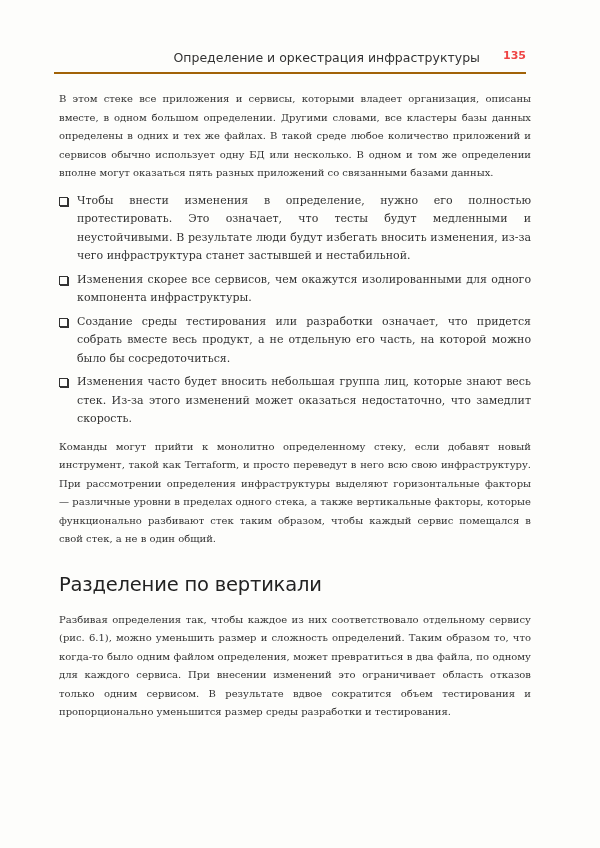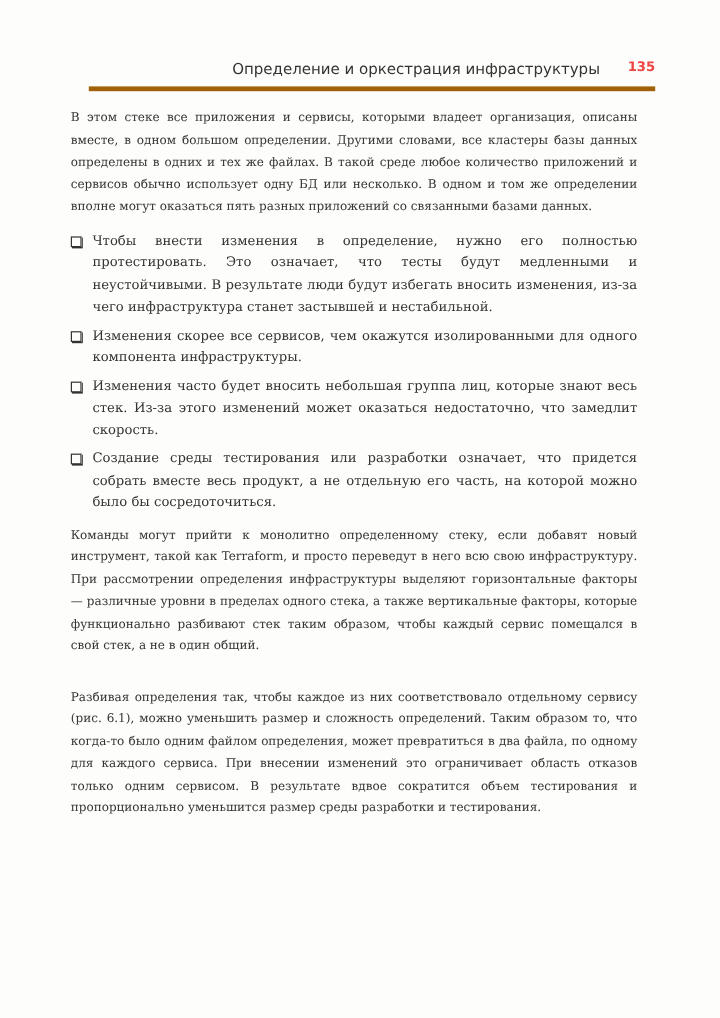--- a/index.html
+++ b/index.html
@@ -1,17 +1,17 @@
 <!DOCTYPE html>
 <html><head>
 <meta charset="utf-8">
 <style>
   html, body { margin:0; padding:0; }
   body { width:600px; height:848px; background:#fdfdfb; position:relative; overflow:hidden; color:#2a2a2a; }
-  .header { position:absolute; left:74px; top:48px; width:472px; height:24px; border-bottom:4px solid #a16207;text-align:center; }
+  .header { position:absolute; left:54px; top:48px; width:472px; height:24px; border-bottom:2px solid #a16207;text-align:center; }
   .running-title { position:absolute; right:46px; top:2px; font-family:"DejaVu Sans", sans-serif; font-size:12.5px; color:#333; }
   .page-number { position:absolute; right:0; top:1px; font-family:"DejaVu Sans", sans-serif; font-size:11px; font-weight:bold; color:#ef4444; }
   .content { position:absolute; left:59px; top:90px; width:472px; }
   h2 { font-family:"DejaVu Sans", sans-serif; font-weight:normal; font-size:19.5px; color:#222; margin:0 0 15px 0; letter-spacing:-0.2px; }
   p { font-family:"DejaVu Serif", serif; font-size:10px; line-height:18.5px; margin:0 0 9px 0; text-align:justify; color:#333; hyphens:auto; }
   ul { list-style:none; margin:0 0 9px 0; padding:0; }
   li { position:relative; padding-left:18px; font-family:"DejaVu Serif", serif; font-size:11px; line-height:18.5px; text-align:justify; margin-bottom:5px; color:#333; }
   .bullet { position:absolute; left:0; top:5px; width:7px; height:7px; border:1.4px solid #333; box-shadow:1px 1px 0 #333; }
   .section2 { margin-top:24px; }
 </style>
@@ -21,22 +21,23 @@
 <div class="header">
   <span class="running-title">Определение и оркестрация инфраструктуры</span>
   <span class="page-number">135</span>
 </div>
 
 <div class="content">
   <p>В этом стеке все приложения и сервисы, которыми владеет организация, описаны вместе, в одном большом определении. Другими словами, все кластеры базы данных определены в одних и тех же файлах. В такой среде любое количество приложений и сервисов обычно использует одну БД или несколько. В одном и том же определении вполне могут оказаться пять разных приложений со связанными базами данных.</p>
   <ul>
     <li><span class="bullet"></span><span>Чтобы внести изменения в определение, нужно его полностью протестировать. Это означает, что тесты будут медленными и неустойчивыми. В результате люди будут избегать вносить изменения, из-за чего инфраструктура станет застывшей и нестабильной.</span></li>
     <li><span class="bullet"></span><span>Изменения скорее все сервисов, чем окажутся изолированными для одного компонента инфраструктуры.</span></li>
+    <li><span class="bullet"></span><span>Создание среды тестирования или разработки означает, что придется собрать вместе весь продукт, а не отдельную его часть, на которой можно было бы сосредоточиться.</span></li>
     <li><span class="bullet"></span><span>Изменения часто будет вносить небольшая группа лиц, которые знают весь стек. Из-за этого изменений может оказаться недостаточно, что замедлит скорость.</span></li>
-    <li><span class="bullet"></span><span>Создание среды тестирования или разработки означает, что придется собрать вместе весь продукт, а не отдельную его часть, на которой можно было бы сосредоточиться.</span></li>
   </ul>
   <p>Команды могут прийти к монолитно определенному стеку, если добавят новый инструмент, такой как Terraform, и просто переведут в него всю свою инфраструктуру. При рассмотрении определения инфраструктуры выделяют горизонтальные факторы — различные уровни в пределах одного стека, а также вертикальные факторы, которые функционально разбивают стек таким образом, чтобы каждый сервис помещался в свой стек, а не в один общий.</p>
 
   <div class="section2">
+    <h2>Разделение по вертикали</h2>
     <p>Разбивая определения так, чтобы каждое из них соответствовало отдельному сервису (рис. 6.1), можно уменьшить размер и сложность определений. Таким образом то, что когда-то было одним файлом определения, может превратиться в два файла, по одному для каждого сервиса. При внесении изменений это ограничивает область отказов только одним сервисом. В результате вдвое сократится объем тестирования и пропорционально уменьшится размер среды разработки и тестирования.</p>
 
   </div>
 </div>
 
 </body></html>

